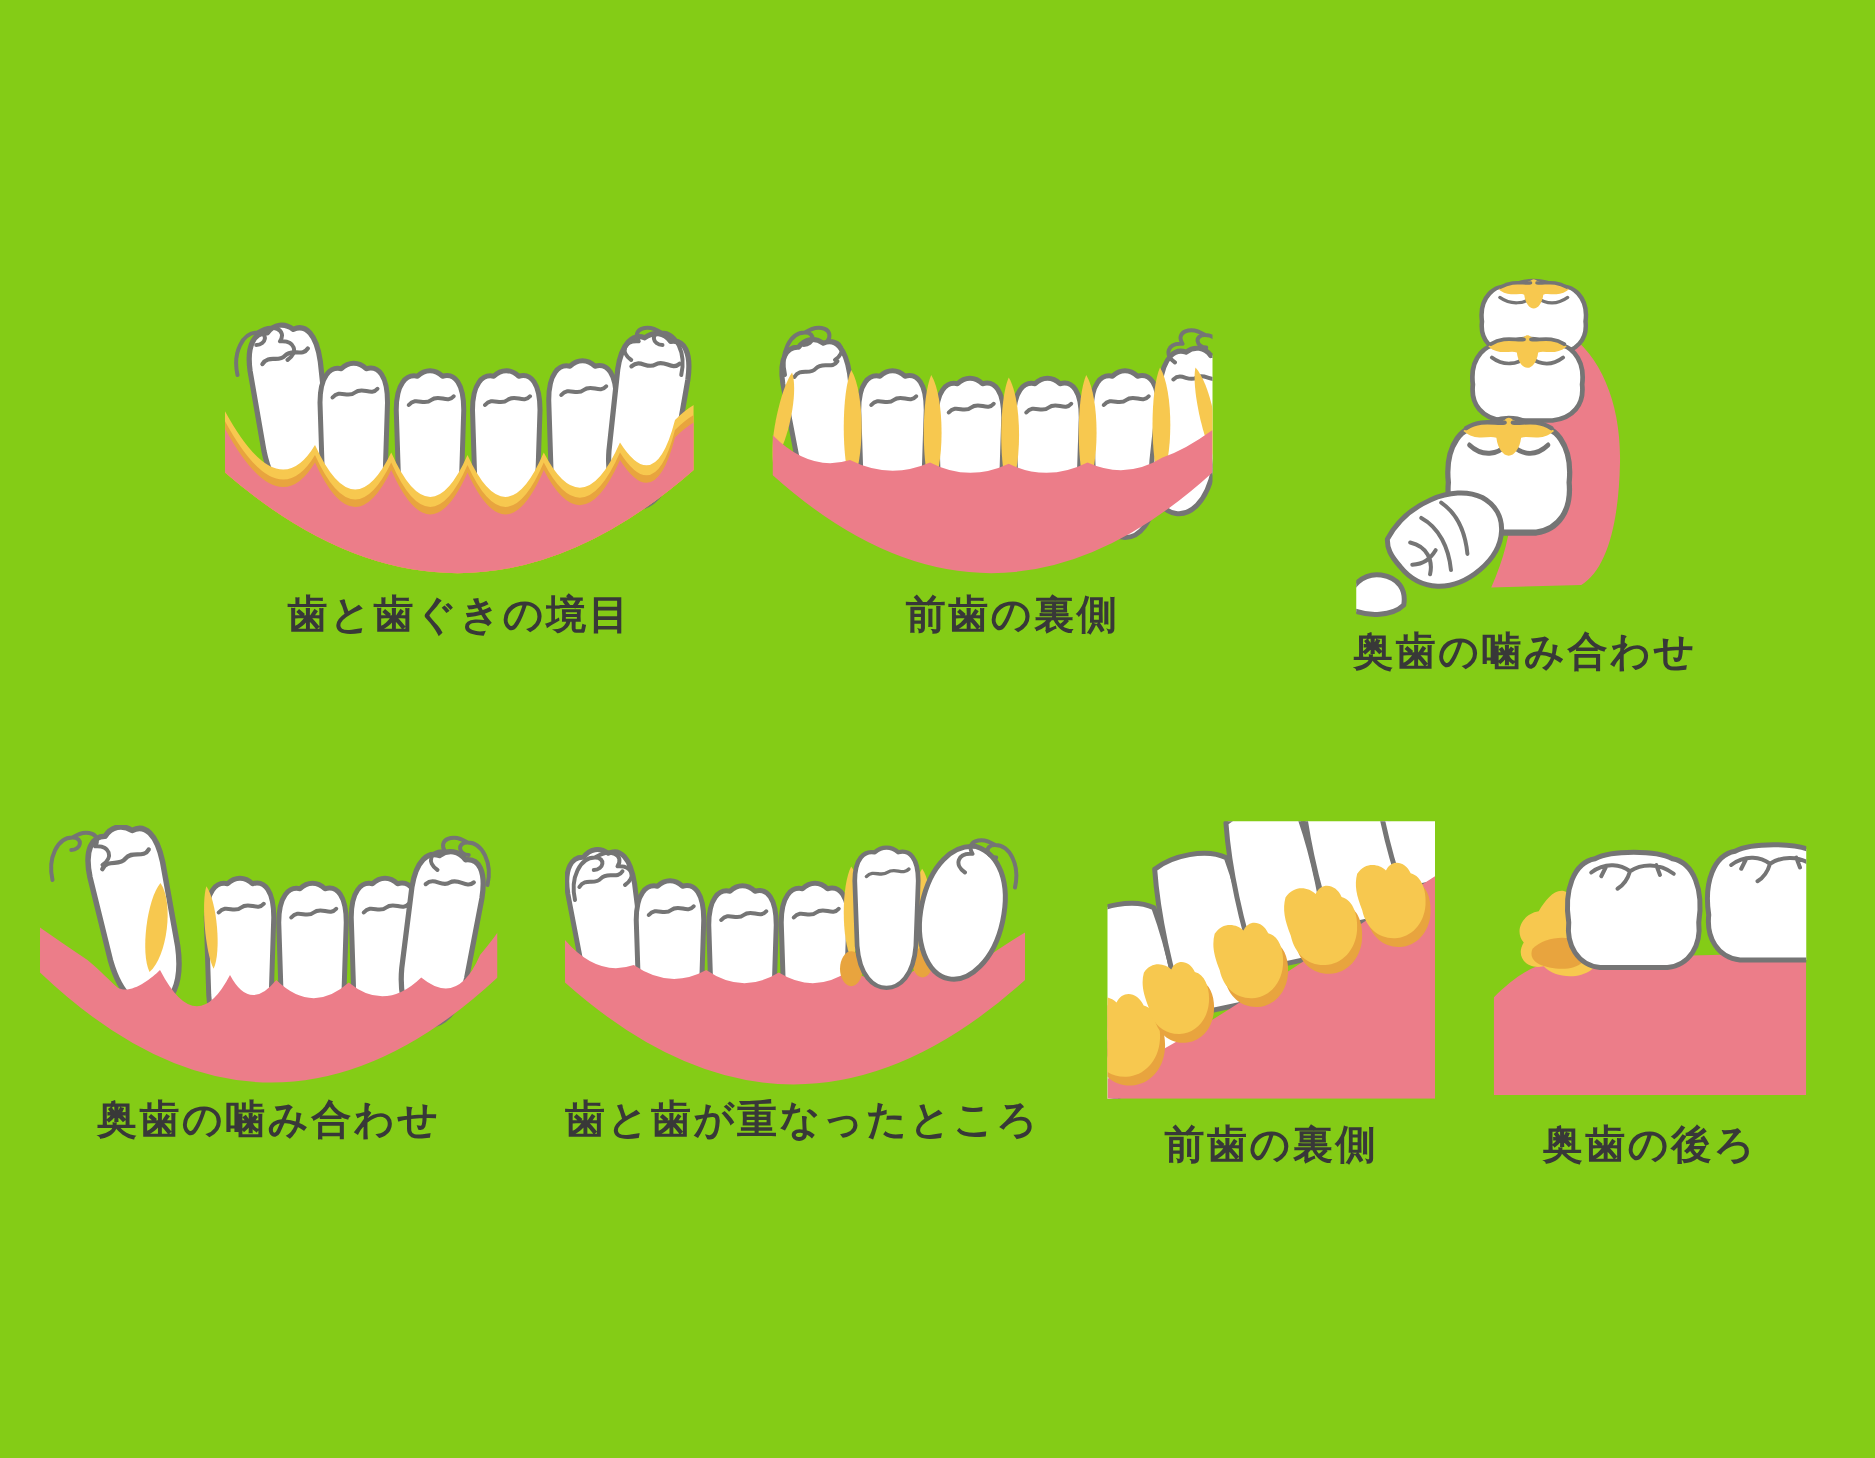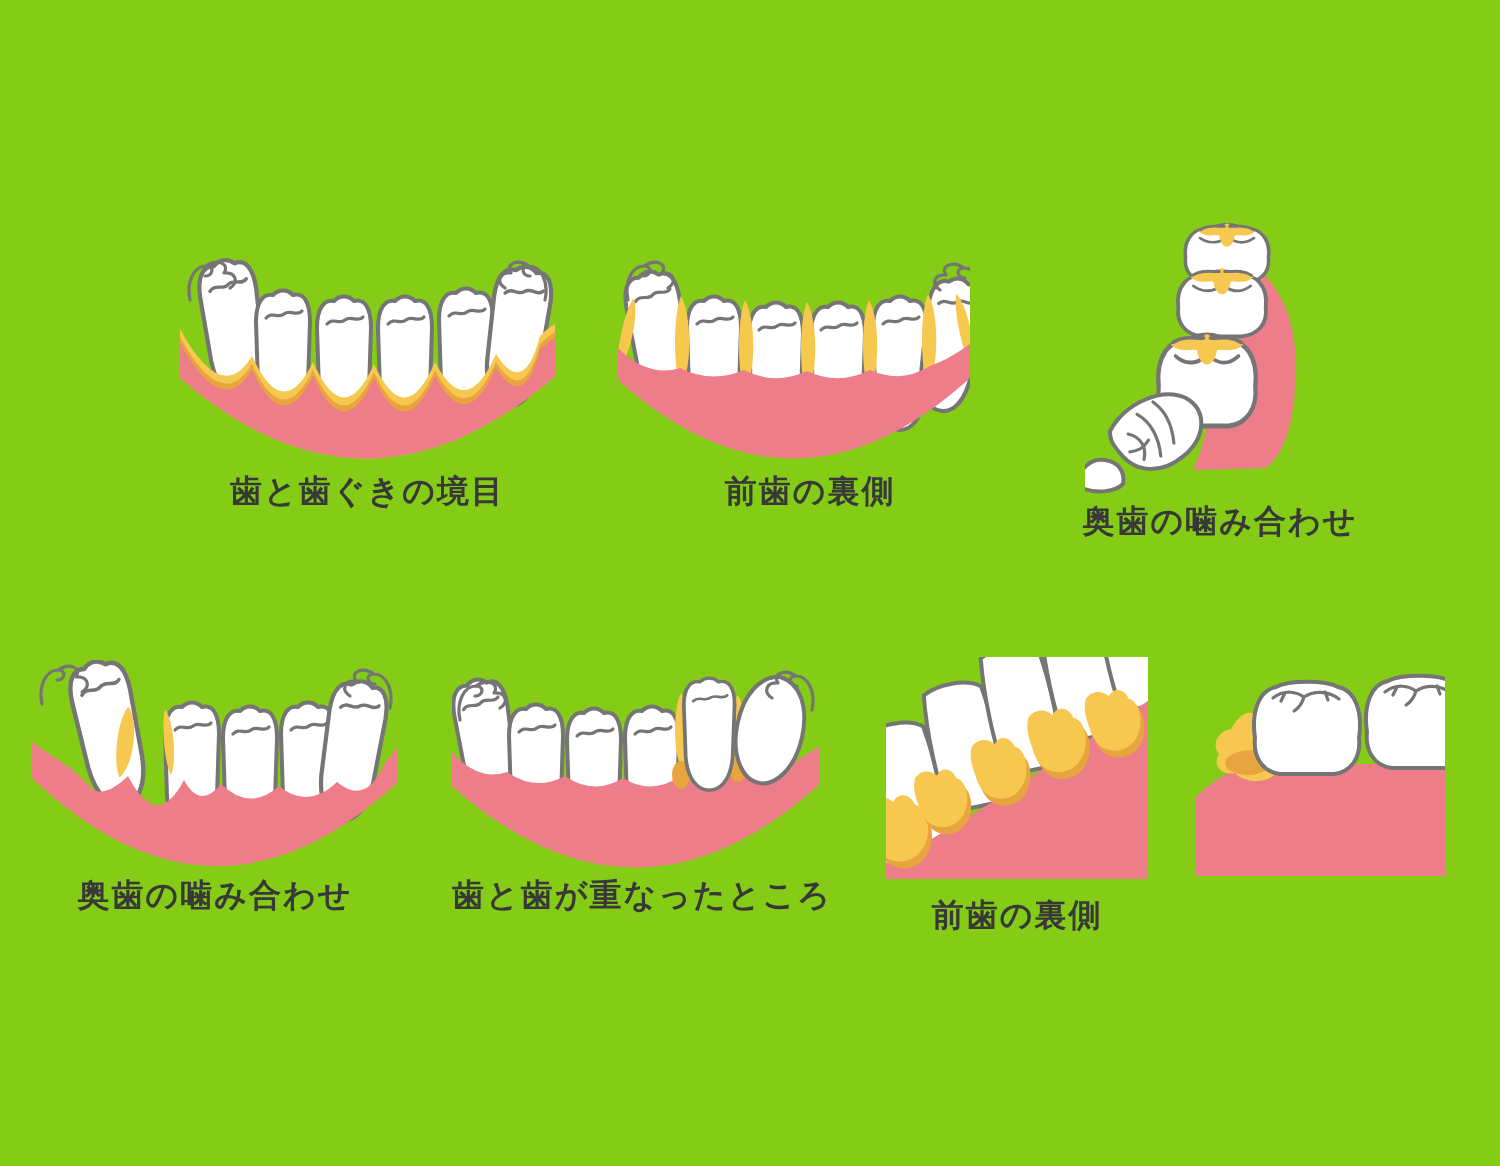--- a/index.html
+++ b/index.html
@@ -159,14 +159,15 @@
 
   <svg class="panel-svg" style="left:1195px;top:670px" width="250" height="206" viewBox="0 0 250 206">
     <path class="gum" d="M0,128 C16,112 30,103 46,99 C110,95 180,94 250,92 L250,206 L0,206 Z"></path>
     <g transform="translate(57,80)">
       <path class="plq" d="M2,-36 C13,-28 17,-13 12,-2 C27,2 32,17 21,26 C10,34 -9,32 -17,23 C-31,26 -40,15 -33,4 C-41,-5 -34,-19 -21,-21 C-15,-31 -7,-41 2,-36 Z"></path>
       <path class="plqd" d="M-26,9 C-15,-2 9,-3 17,8 C21,18 10,26 -5,25 C-19,24 -30,19 -26,9 Z"></path>
     </g>
     <use href="#molarSide" transform="translate(112,58)"></use>
     <use href="#molarSide" transform="translate(224,52)"></use>
   </svg>
+  <div class="caption" style="left:1195px;top:894px;width:250px">奥歯の後ろ</div>
 
 </div>
 
 </body></html>

